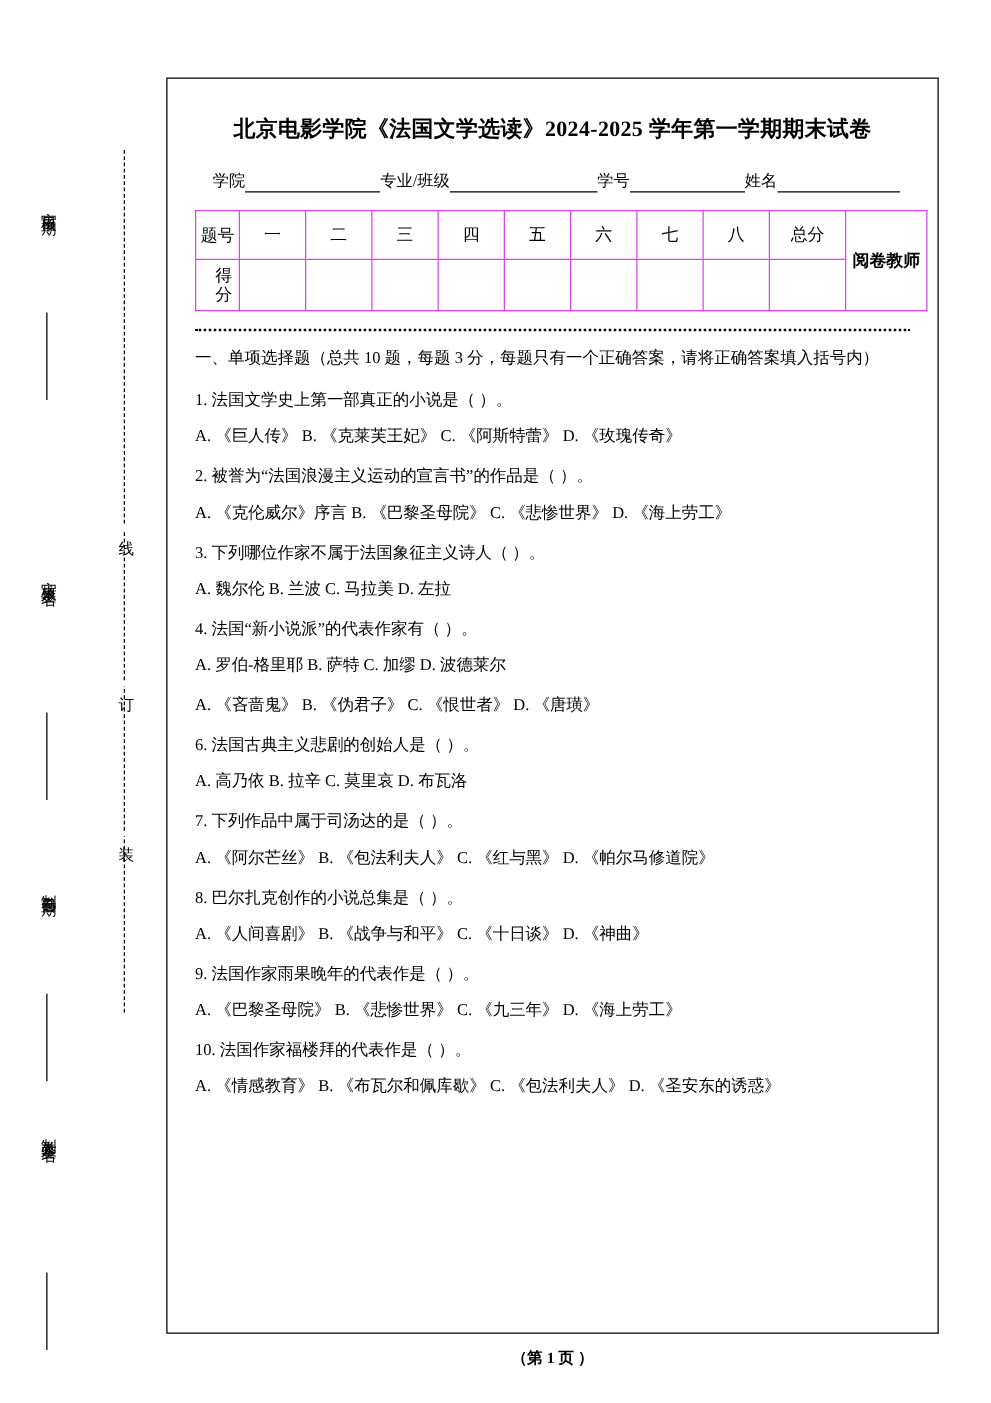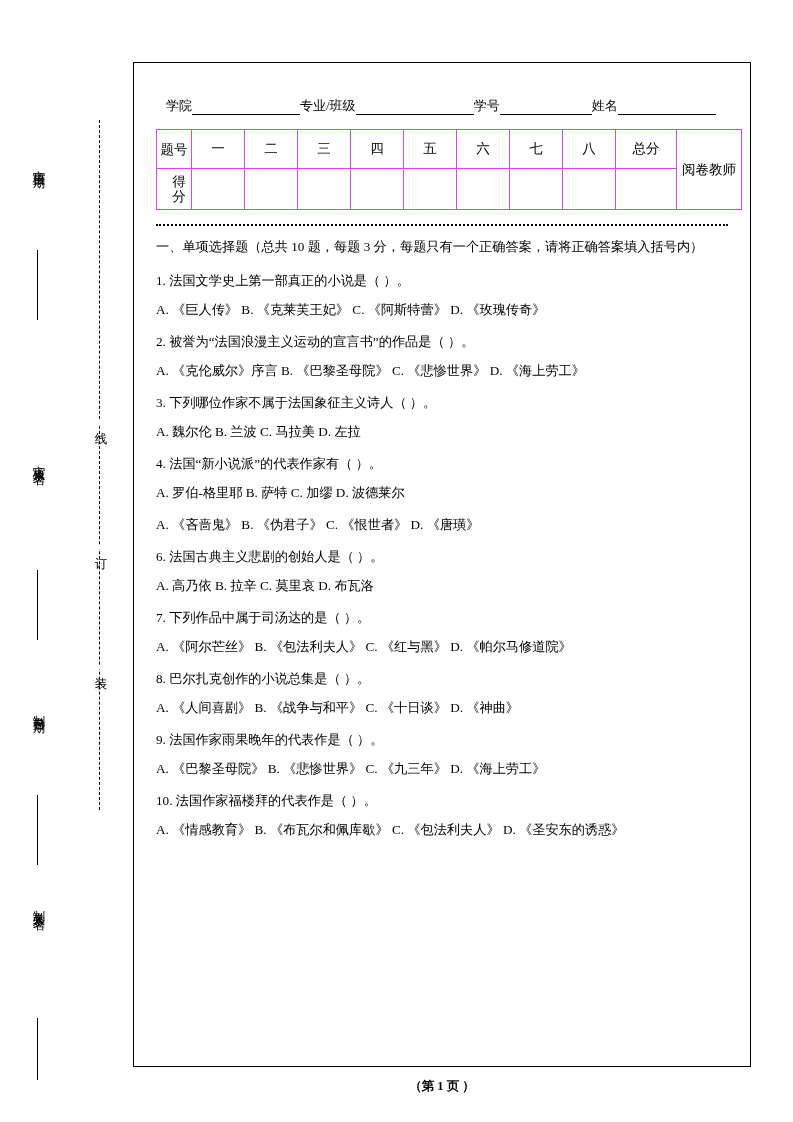--- a/index.html
+++ b/index.html
@@ -85,21 +85,21 @@
     margin-bottom: 4px;
   }
 
   
   .info-row {
     margin-top: 16px;
     margin-bottom: 14px;
     font-size: 13px;
     display: flex;
     align-items: flex-end;
-    justify-content: flex-start;
+    justify-content: center;
     padding-left: 10px;
     padding-right: 4px;
   }
   .info-label { white-space: nowrap; }
   .info-blank {
     border-bottom: 1px solid #000;
     display: inline-block;
     height: 14px;
   }
   .b1 { width: 108px; }
@@ -126,20 +126,21 @@
     font-size: 12.5px;
     line-height: 15px;
     padding: 2px 0;
   }
   td.num-cell { width: 50px; }
   td.total-cell { width: 58px; font-size: 13px; }
   td.teacher-cell {
     width: 62px;
     font-size: 12.5px;
     line-height: 16px;
+    font-weight: bold;
   }
   tr.row-height td { height: 36px; padding-left: 10px; }
 
   
   .dot-rule {
     border-top: 2px dotted #000;
     margin: 14px 0 10px 0;
     height: 0;
   }
 
@@ -194,20 +195,21 @@
   <div class="seam">
     <div class="dash" style="top:0px;   height:690px;"></div>
     <div class="schar" style="top:300px;">线</div>
     <div class="schar" style="top:425px;">订</div>
     <div class="schar" style="top:545px;">装</div>
   </div>
 </div>
 
 <div class="paper">
 
+  <div class="doc-title">北京电影学院《法国文学选读》2024‑2025 学年第一学期期末试卷</div>
 
   <div class="info-row">
     <span class="info-label">学院</span>
     <span class="info-blank b1"></span>
     <span class="info-label">专业/班级</span>
     <span class="info-blank b2"></span>
     <span class="info-label">学号</span>
     <span class="info-blank b3"></span>
     <span class="info-label">姓名</span>
     <span class="info-blank b4"></span>

